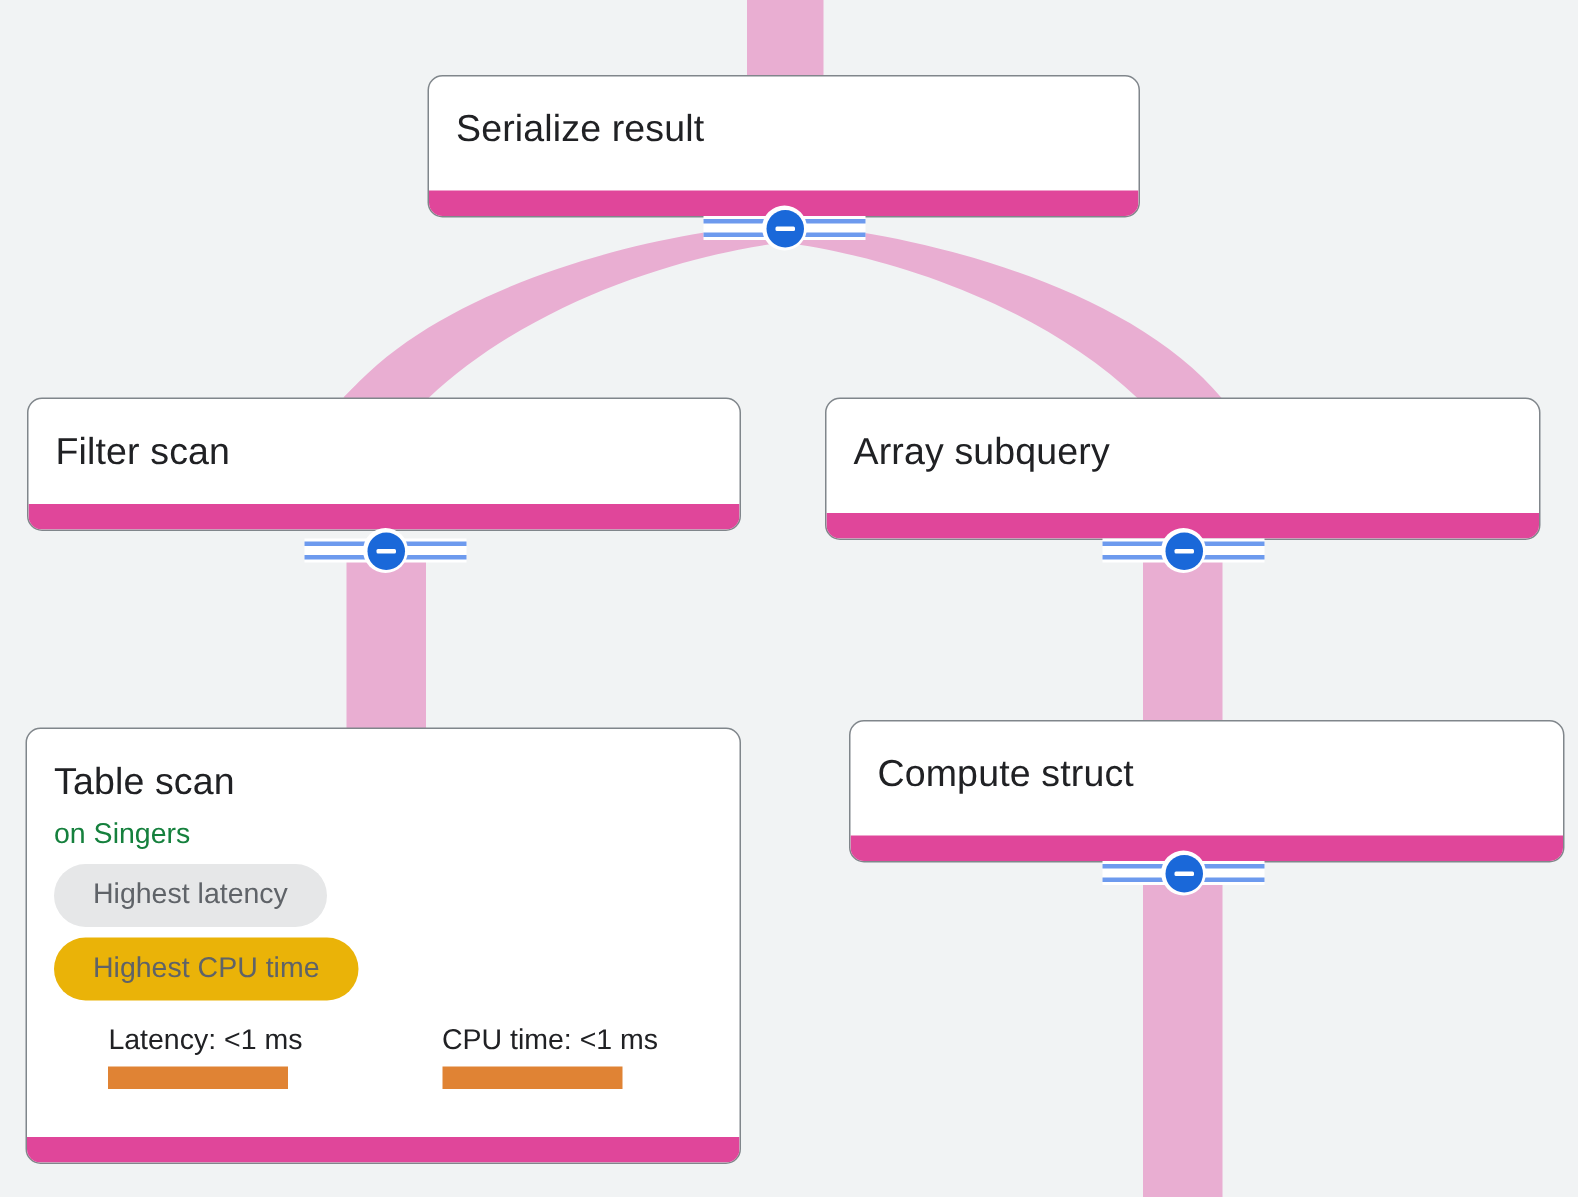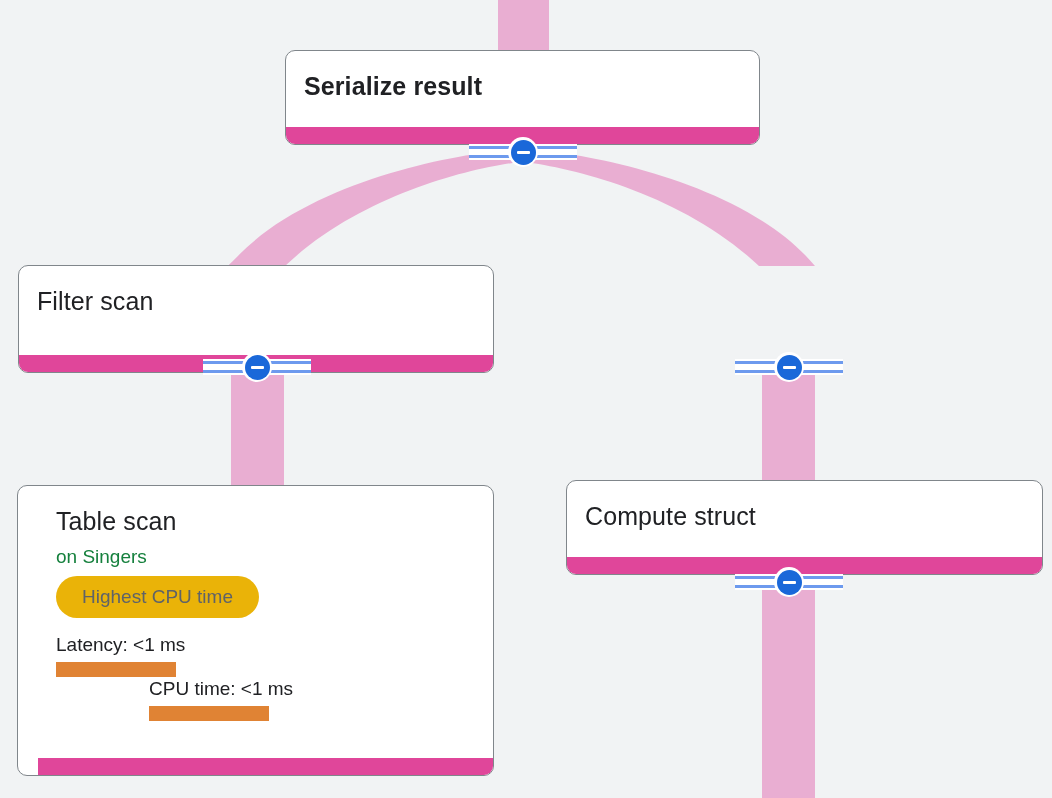--- a/index.html
+++ b/index.html
@@ -73,21 +73,21 @@
     color: #5f6368;
     font-size: 19px;
     line-height: 22px;
     border-radius: 999px;
     padding: 10px 26px;
     white-space: nowrap;
   }
   .metrics {
     margin-top: 15px;
     display: flex;
-    flex-direction: column;
+    flex-direction: row;
     justify-content: center;
   }
   .metric {
     display: flex;
     flex-direction: column;
   }
   .metric + .metric {
     margin-left: 93px;
   }
   .metric-label {
@@ -198,67 +198,74 @@
                C 684,195 574,168 524,162 Z"></path>
 
       <rect x="231" y="360" width="53" height="128"></rect>
 
       <rect x="762" y="360" width="53" height="120"></rect>
 
       <rect x="762" y="576" width="53" height="230"></rect>
     </g>
   </svg>
 
-  <div class="node" style="left: 285px; top: 50px; width: 475px; height: 95px; background: rgb(255, 255, 255); border-color: rgb(128, 134, 139); font-weight: bold;">
+  <div class="node" style="left: 285px; top: 50px; width: 475px; height: 95px; background: rgb(255, 255, 255); border-color: rgb(128, 134, 139);">
     <div class="node-body">
       <div class="node-title">Serialize result</div>
     </div>
     <div class="node-footer" style="background: rgb(224, 70, 154);"></div>
   </div>
 
   <div class="handle" style="left:469px; top:137px;">
     <div class="rail" style="--rail: #6d9aee;"></div>
     <div class="knob">
       <div class="knob-inner" style="background: rgb(26, 104, 217);">
         <div class="knob-minus"></div>
       </div>
     </div>
   </div>
 
-  <div class="node" style="left: 18px; top: 265px; width: 476px; height: 108px; background: rgb(255, 255, 255); border-color: rgb(128, 134, 139);">
+  <div class="node" style="left: 18px; top: 265px; width: 476px; height: 89px; background: rgb(255, 255, 255); border-color: rgb(128, 134, 139);">
     <div class="node-body">
       <div class="node-title">Filter scan</div>
     </div>
     <div class="node-footer" style="background: rgb(224, 70, 154);"></div>
   </div>
 
   <div class="handle" style="left:203px; top:352px;">
     <div class="rail" style="--rail: #6d9aee;"></div>
     <div class="knob">
       <div class="knob-inner" style="background: rgb(26, 104, 217);">
         <div class="knob-minus"></div>
       </div>
     </div>
   </div>
 
+  <div class="node" style="left: 550px; top: 265px; width: 477px; height: 95px; background: rgb(255, 255, 255); border-color: rgb(128, 134, 139);">
+    <div class="node-body">
+      <div class="node-title">Array subquery</div>
+    </div>
+    <div class="node-footer" style="background: rgb(224, 70, 154);"></div>
+  </div>
 
   <div class="handle" style="left:735px; top:352px;">
     <div class="rail" style="--rail: #6d9aee;"></div>
     <div class="knob">
       <div class="knob-inner" style="background: rgb(26, 104, 217);">
         <div class="knob-minus"></div>
       </div>
     </div>
   </div>
 
-  <div class="node" style="left: 17px; top: 485px; width: 477px; height: 291px; background: rgb(255, 255, 255); border-color: rgb(128, 134, 139); padding-left: 20px;">
+  <div class="node" style="left: 17px; top: 485px; width: 477px; height: 291px; background: rgb(255, 255, 255); border-color: rgb(128, 134, 139);">
     <div class="node-body">
       <div class="node-title">Table scan</div>
       <div class="node-sub">on Singers</div>
       <div class="chips">
+        <div class="chip" style="background: rgb(230, 231, 232); color: rgb(95, 99, 104);">Highest latency</div>
         <div class="chip" style="background: #eab308; color: rgb(95, 99, 104);">Highest CPU time</div>
       </div>
       <div class="metrics">
         <div class="metric">
           <div class="metric-label">Latency: &lt;1 ms</div>
           <div class="metric-bar" style="width: 120px; background: rgb(224, 131, 52);"></div>
         </div>
         <div class="metric">
           <div class="metric-label">CPU time: &lt;1 ms</div>
           <div class="metric-bar" style="width: 120px; background: rgb(224, 131, 52);"></div>

